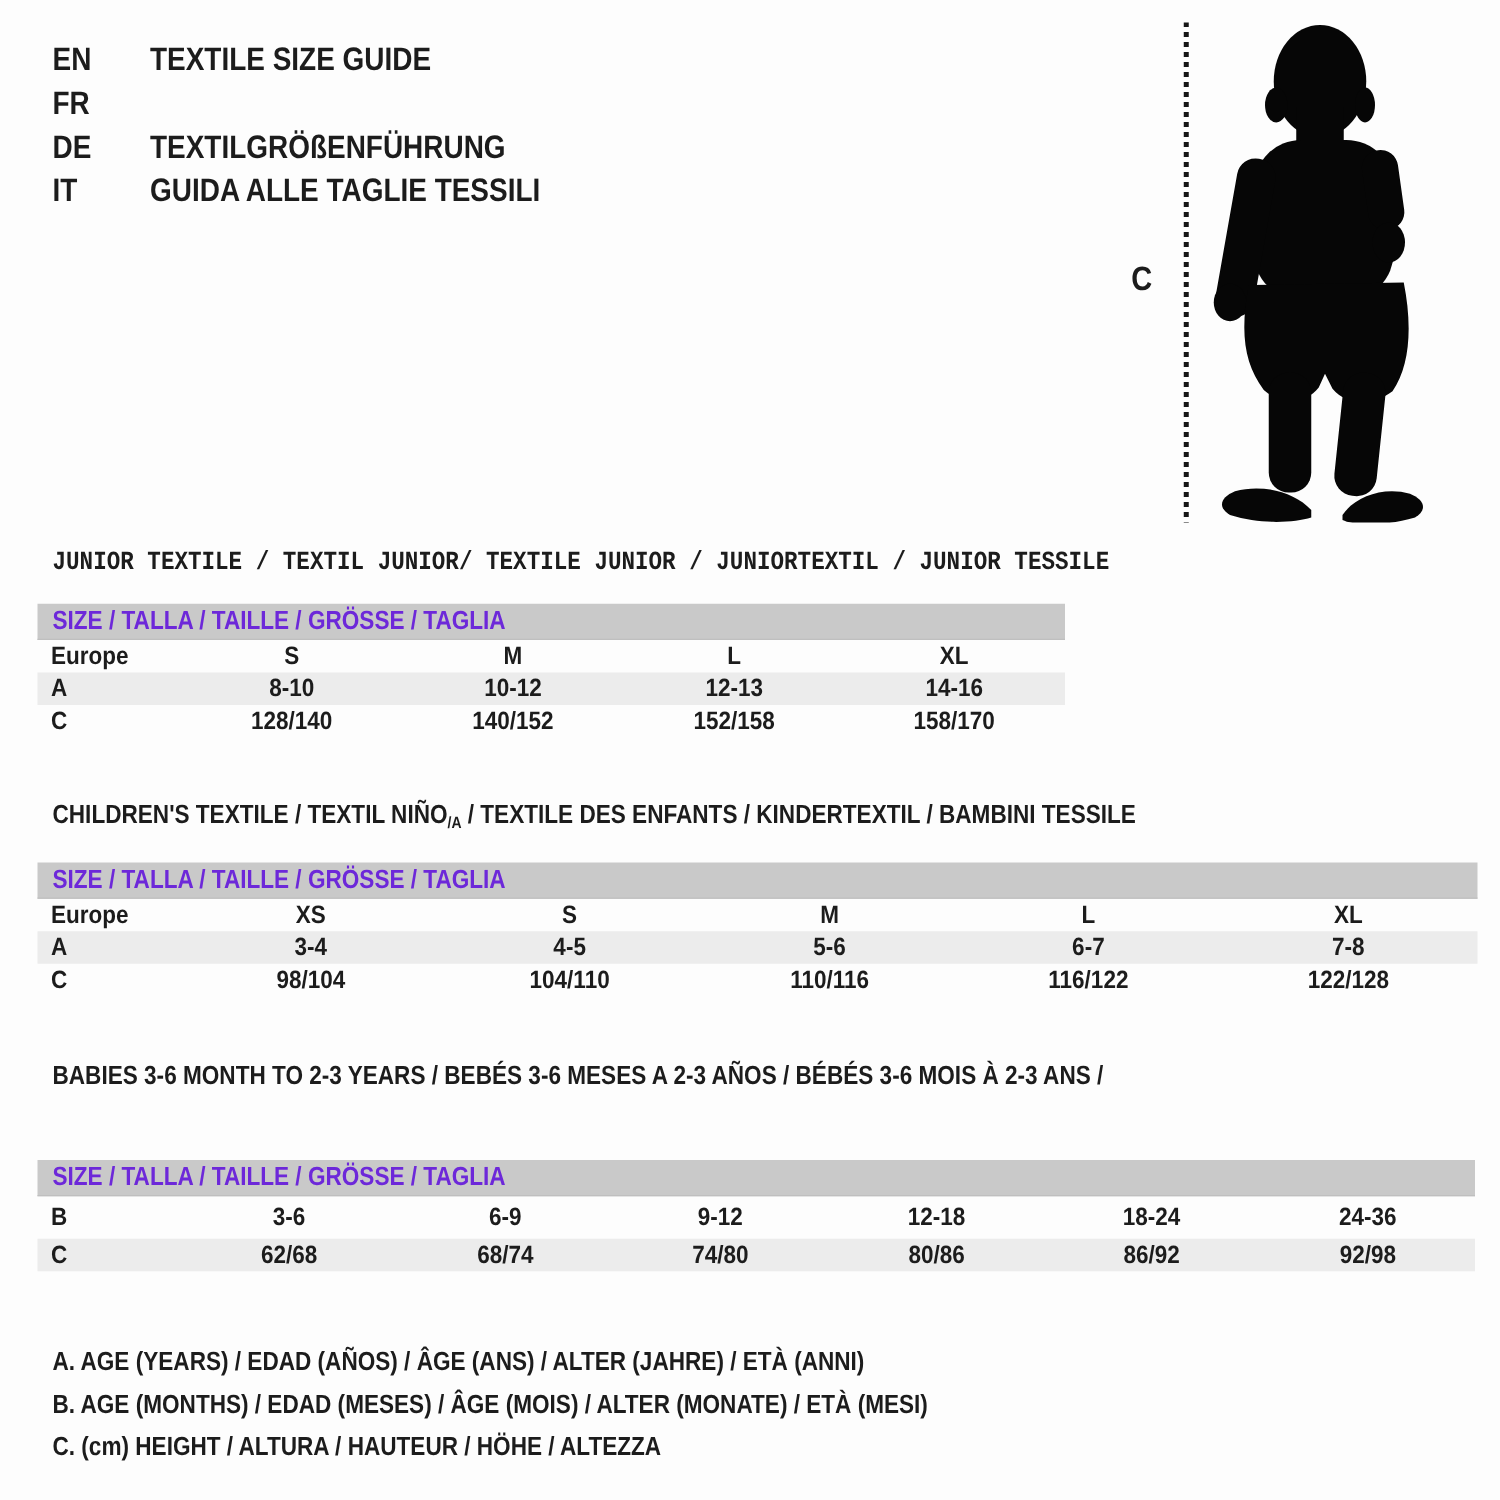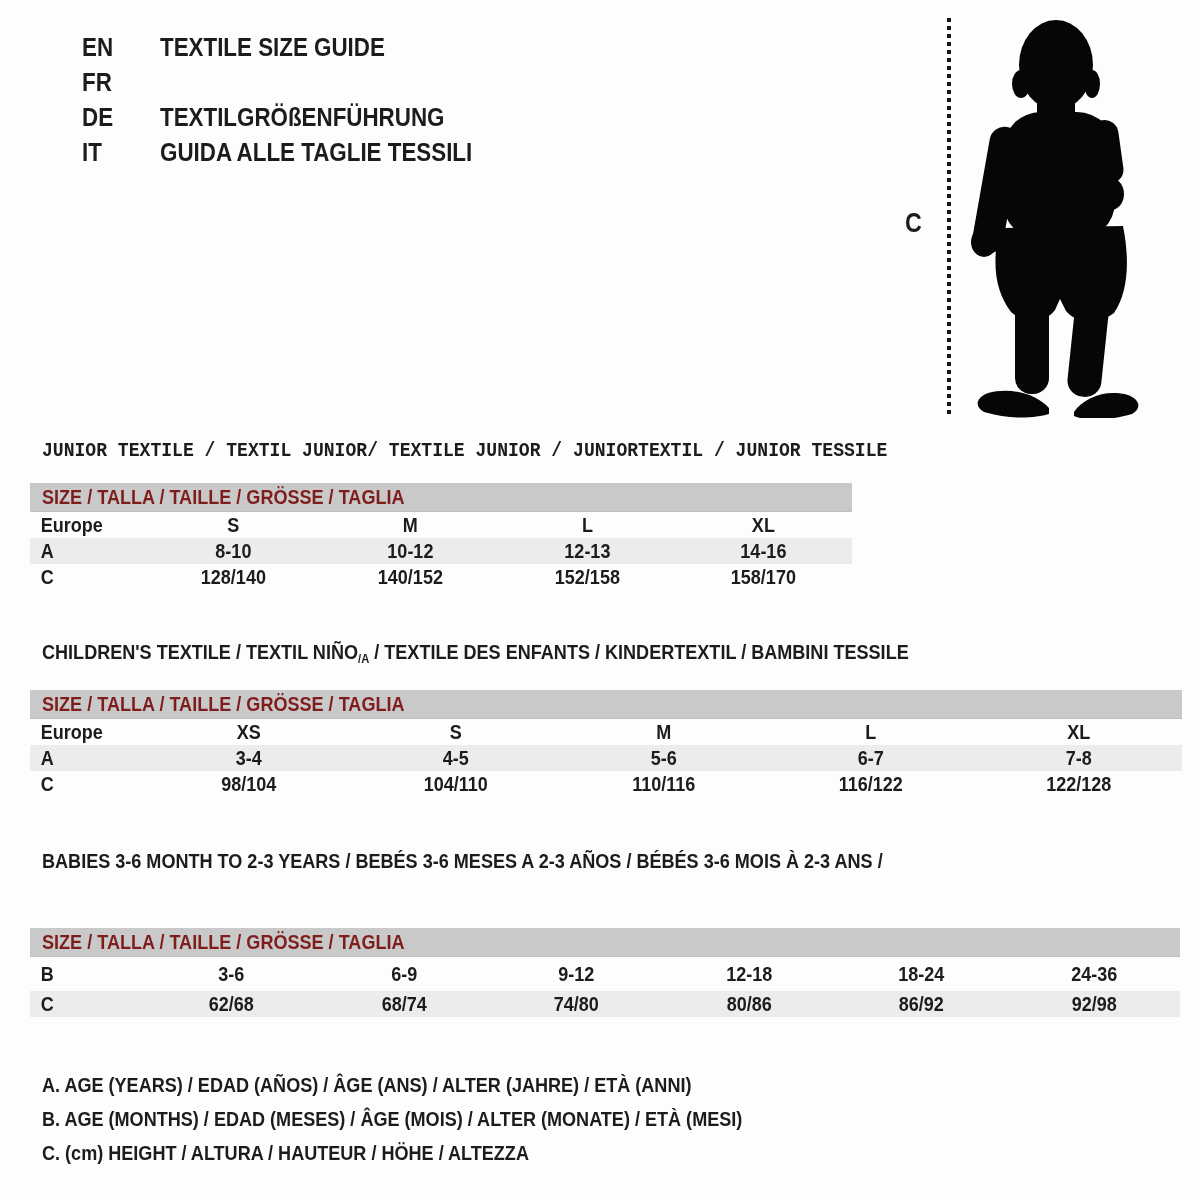--- a/index.html
+++ b/index.html
@@ -13,21 +13,21 @@
     -webkit-font-smoothing:antialiased;
   }
   .canvas { position:absolute; inset:0; }
 
   
   .cond { display:inline-block; transform:scaleX(0.86); transform-origin:0 50%; white-space:nowrap; }
 
   
   .langs { position:absolute; top:30px; left:42px; }
   .lang-row { display:grid; grid-template-columns:78px auto; height:35px; align-items:center; }
-  .lang-code, .lang-label { font-size:26px; font-weight:700; letter-spacing:0;margin-left:40px; }
+  .lang-code, .lang-label { font-size:26px; font-weight:700; letter-spacing:0; }
 
   
   .measure-line {
     position:absolute; left:947px; top:18px; width:4px; height:400px;
     background:repeating-linear-gradient(#161616 0 4px, transparent 4px 8px);
   }
   .measure-label {
     position:absolute; left:905px; top:208px;
     font-size:27px; font-weight:700;
   }
@@ -36,35 +36,35 @@
 
   
   .sec-title { position:absolute; left:42px; font-size:21px; font-weight:700; line-height:22px; }
   .sec-title .sub { font-size:13px; vertical-align:-4px; font-weight:700; }
 
   .table { position:absolute; left:30px; }
   .thead {
     height:29px; background:#c9c9c9; display:flex; align-items:center;
     padding-left:12px; border-bottom:1px solid #bfbfbf;
   }
-  .thead-text { font-size:21px; font-weight:700; color:#7f1d1d; }
+  .thead-text { font-size:21px; font-weight:700; color:#6d28d9; }
   .trow { display:grid; height:26px; align-items:center; }
   .t4 .trow { grid-template-columns:115px repeat(4,1fr); }
   .t5 .trow { grid-template-columns:115px repeat(5,1fr); }
   .t6 .trow { grid-template-columns:115px repeat(6,1fr); }
   .trow.alt { background:#ececec; }
   .cell {
     text-align:center; font-size:20px; font-weight:700;
     transform:scaleX(0.9); letter-spacing:0;
   }
   .rowlabel { text-align:left; padding-left:12px; transform-origin:0 50%; }
 
   
   .legend { position:absolute; left:42px; top:1073px; }
-  .legend-line { height:34px; display:flex; align-items:flex-start; font-size:21px; font-weight:700; }
+  .legend-line { height:34px; display:flex; align-items:center; font-size:21px; font-weight:700; }
 </style>
 </head>
 <body>
 
 <div class="canvas">
 
   <div class="langs">
     <div class="lang-row">
       <span class="lang-code"><span class="cond">EN</span></span>
       <span class="lang-label"><span class="cond">TEXTILE SIZE GUIDE</span></span>

